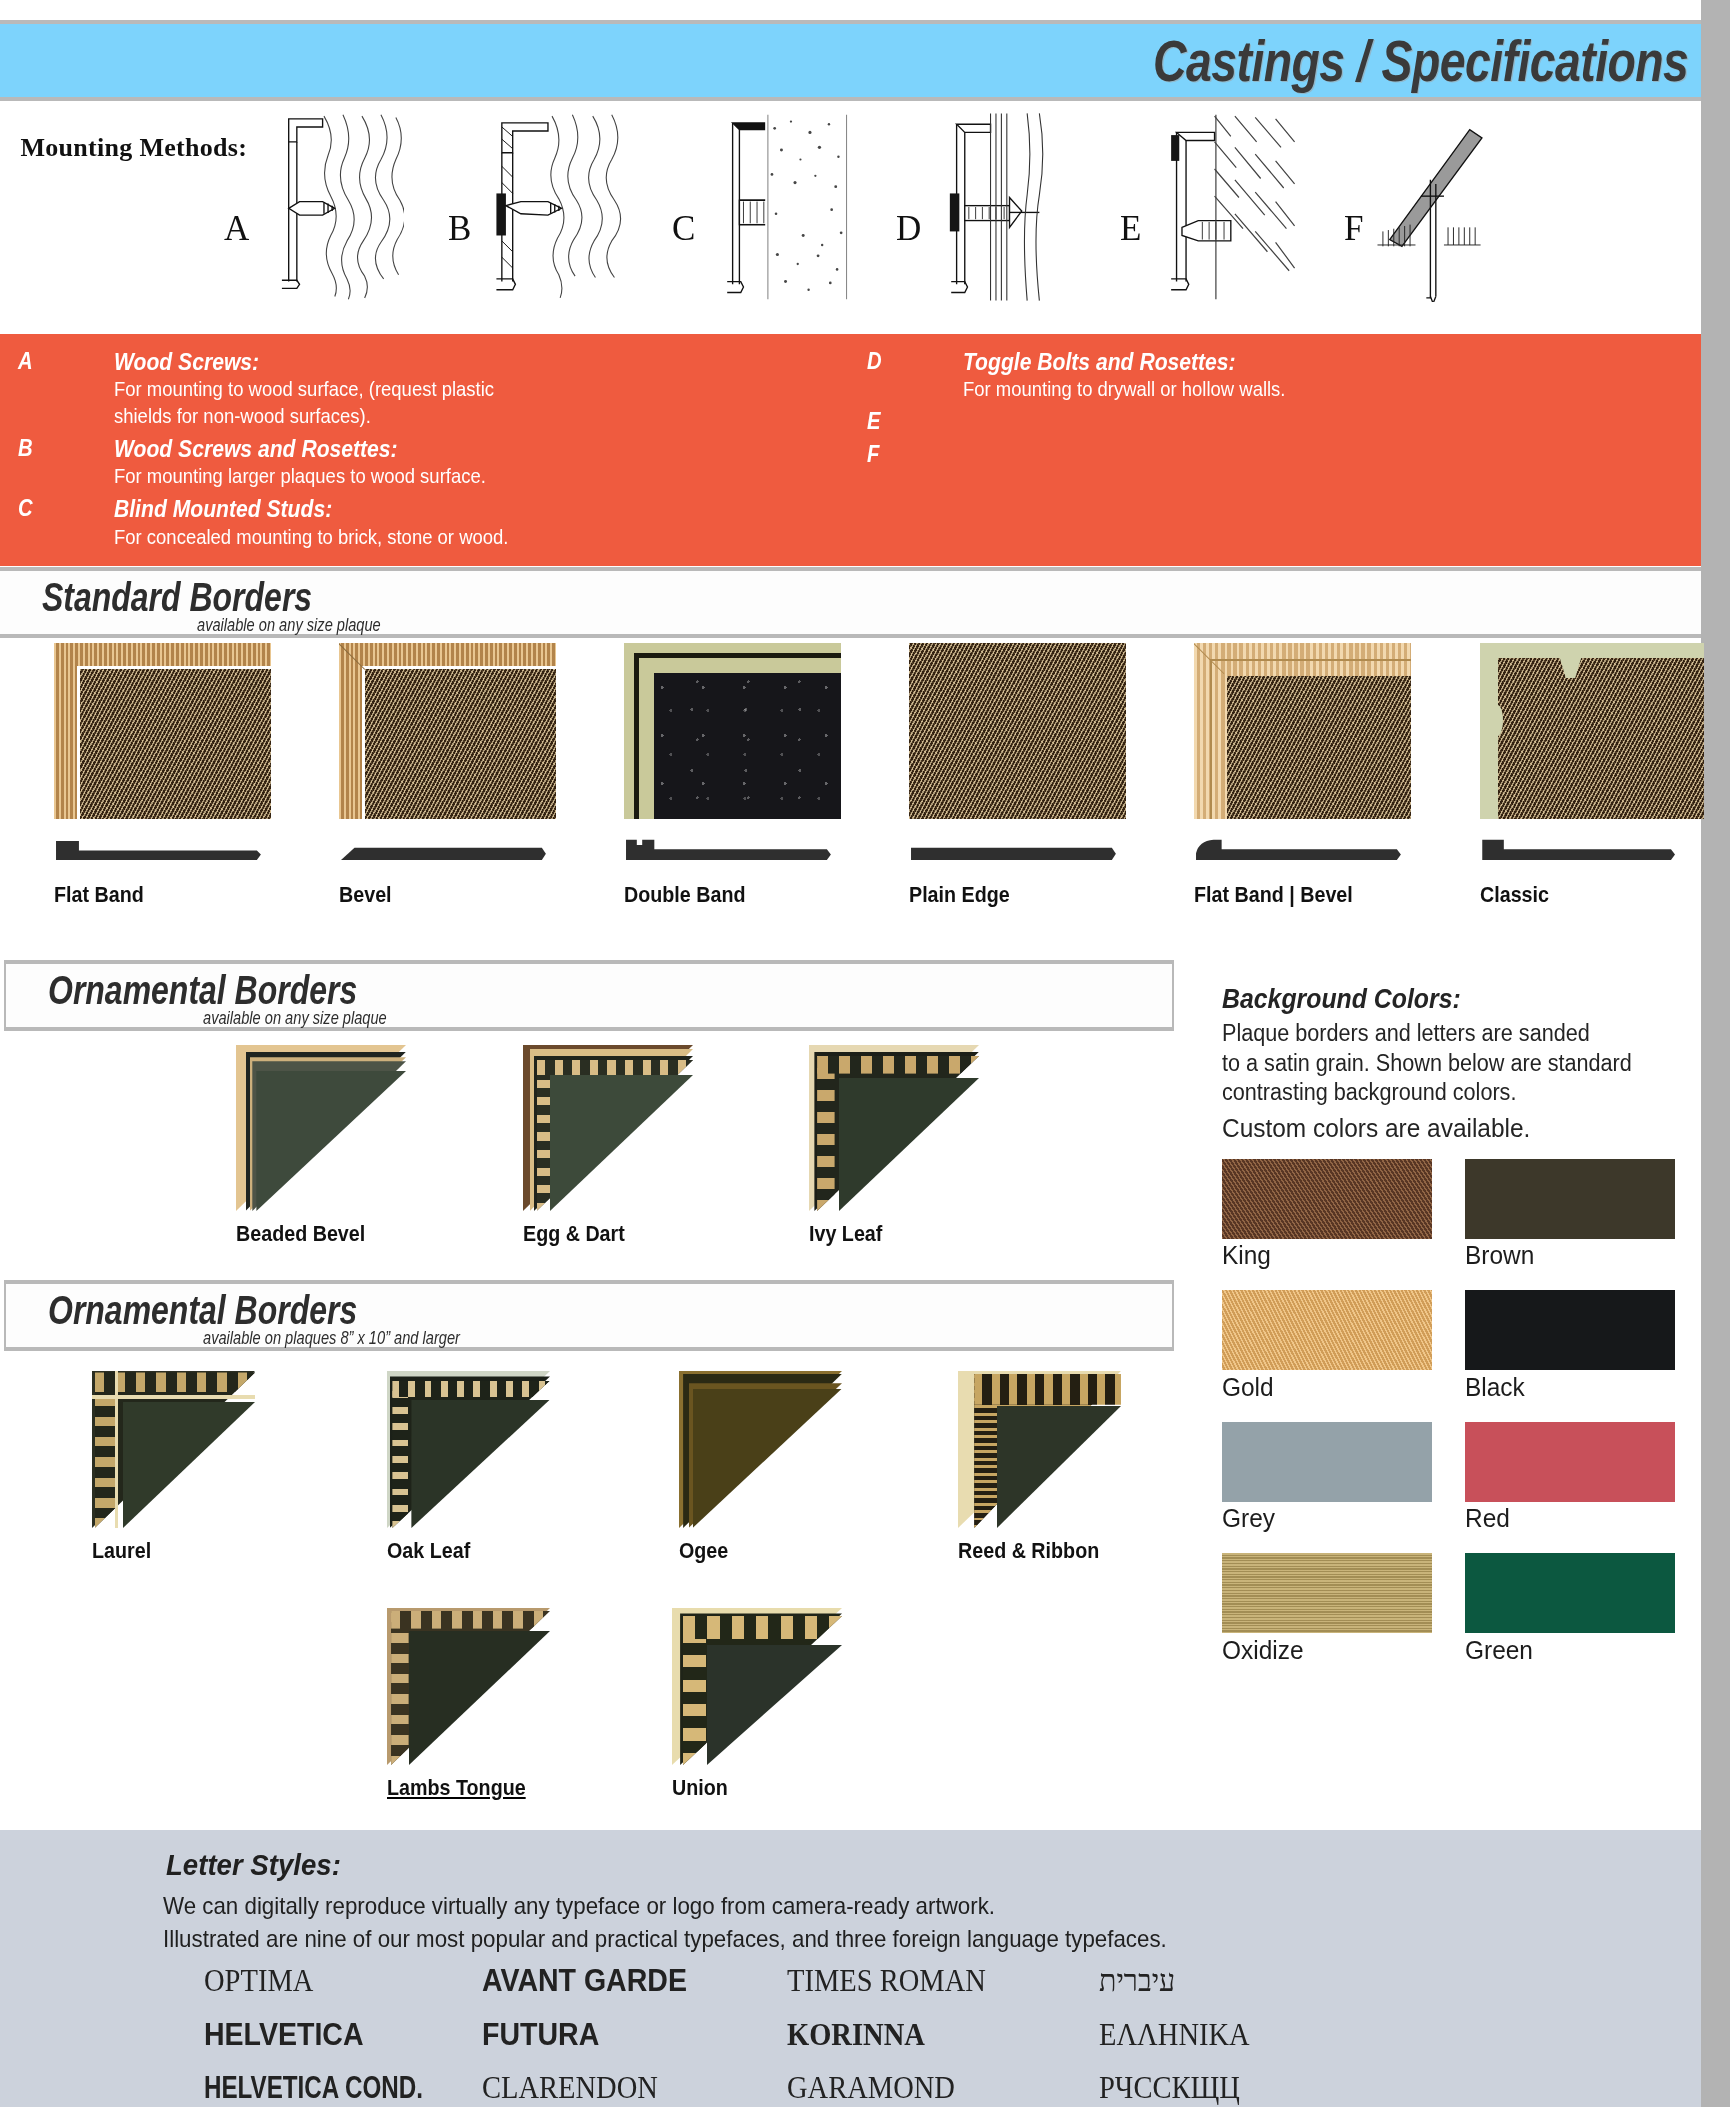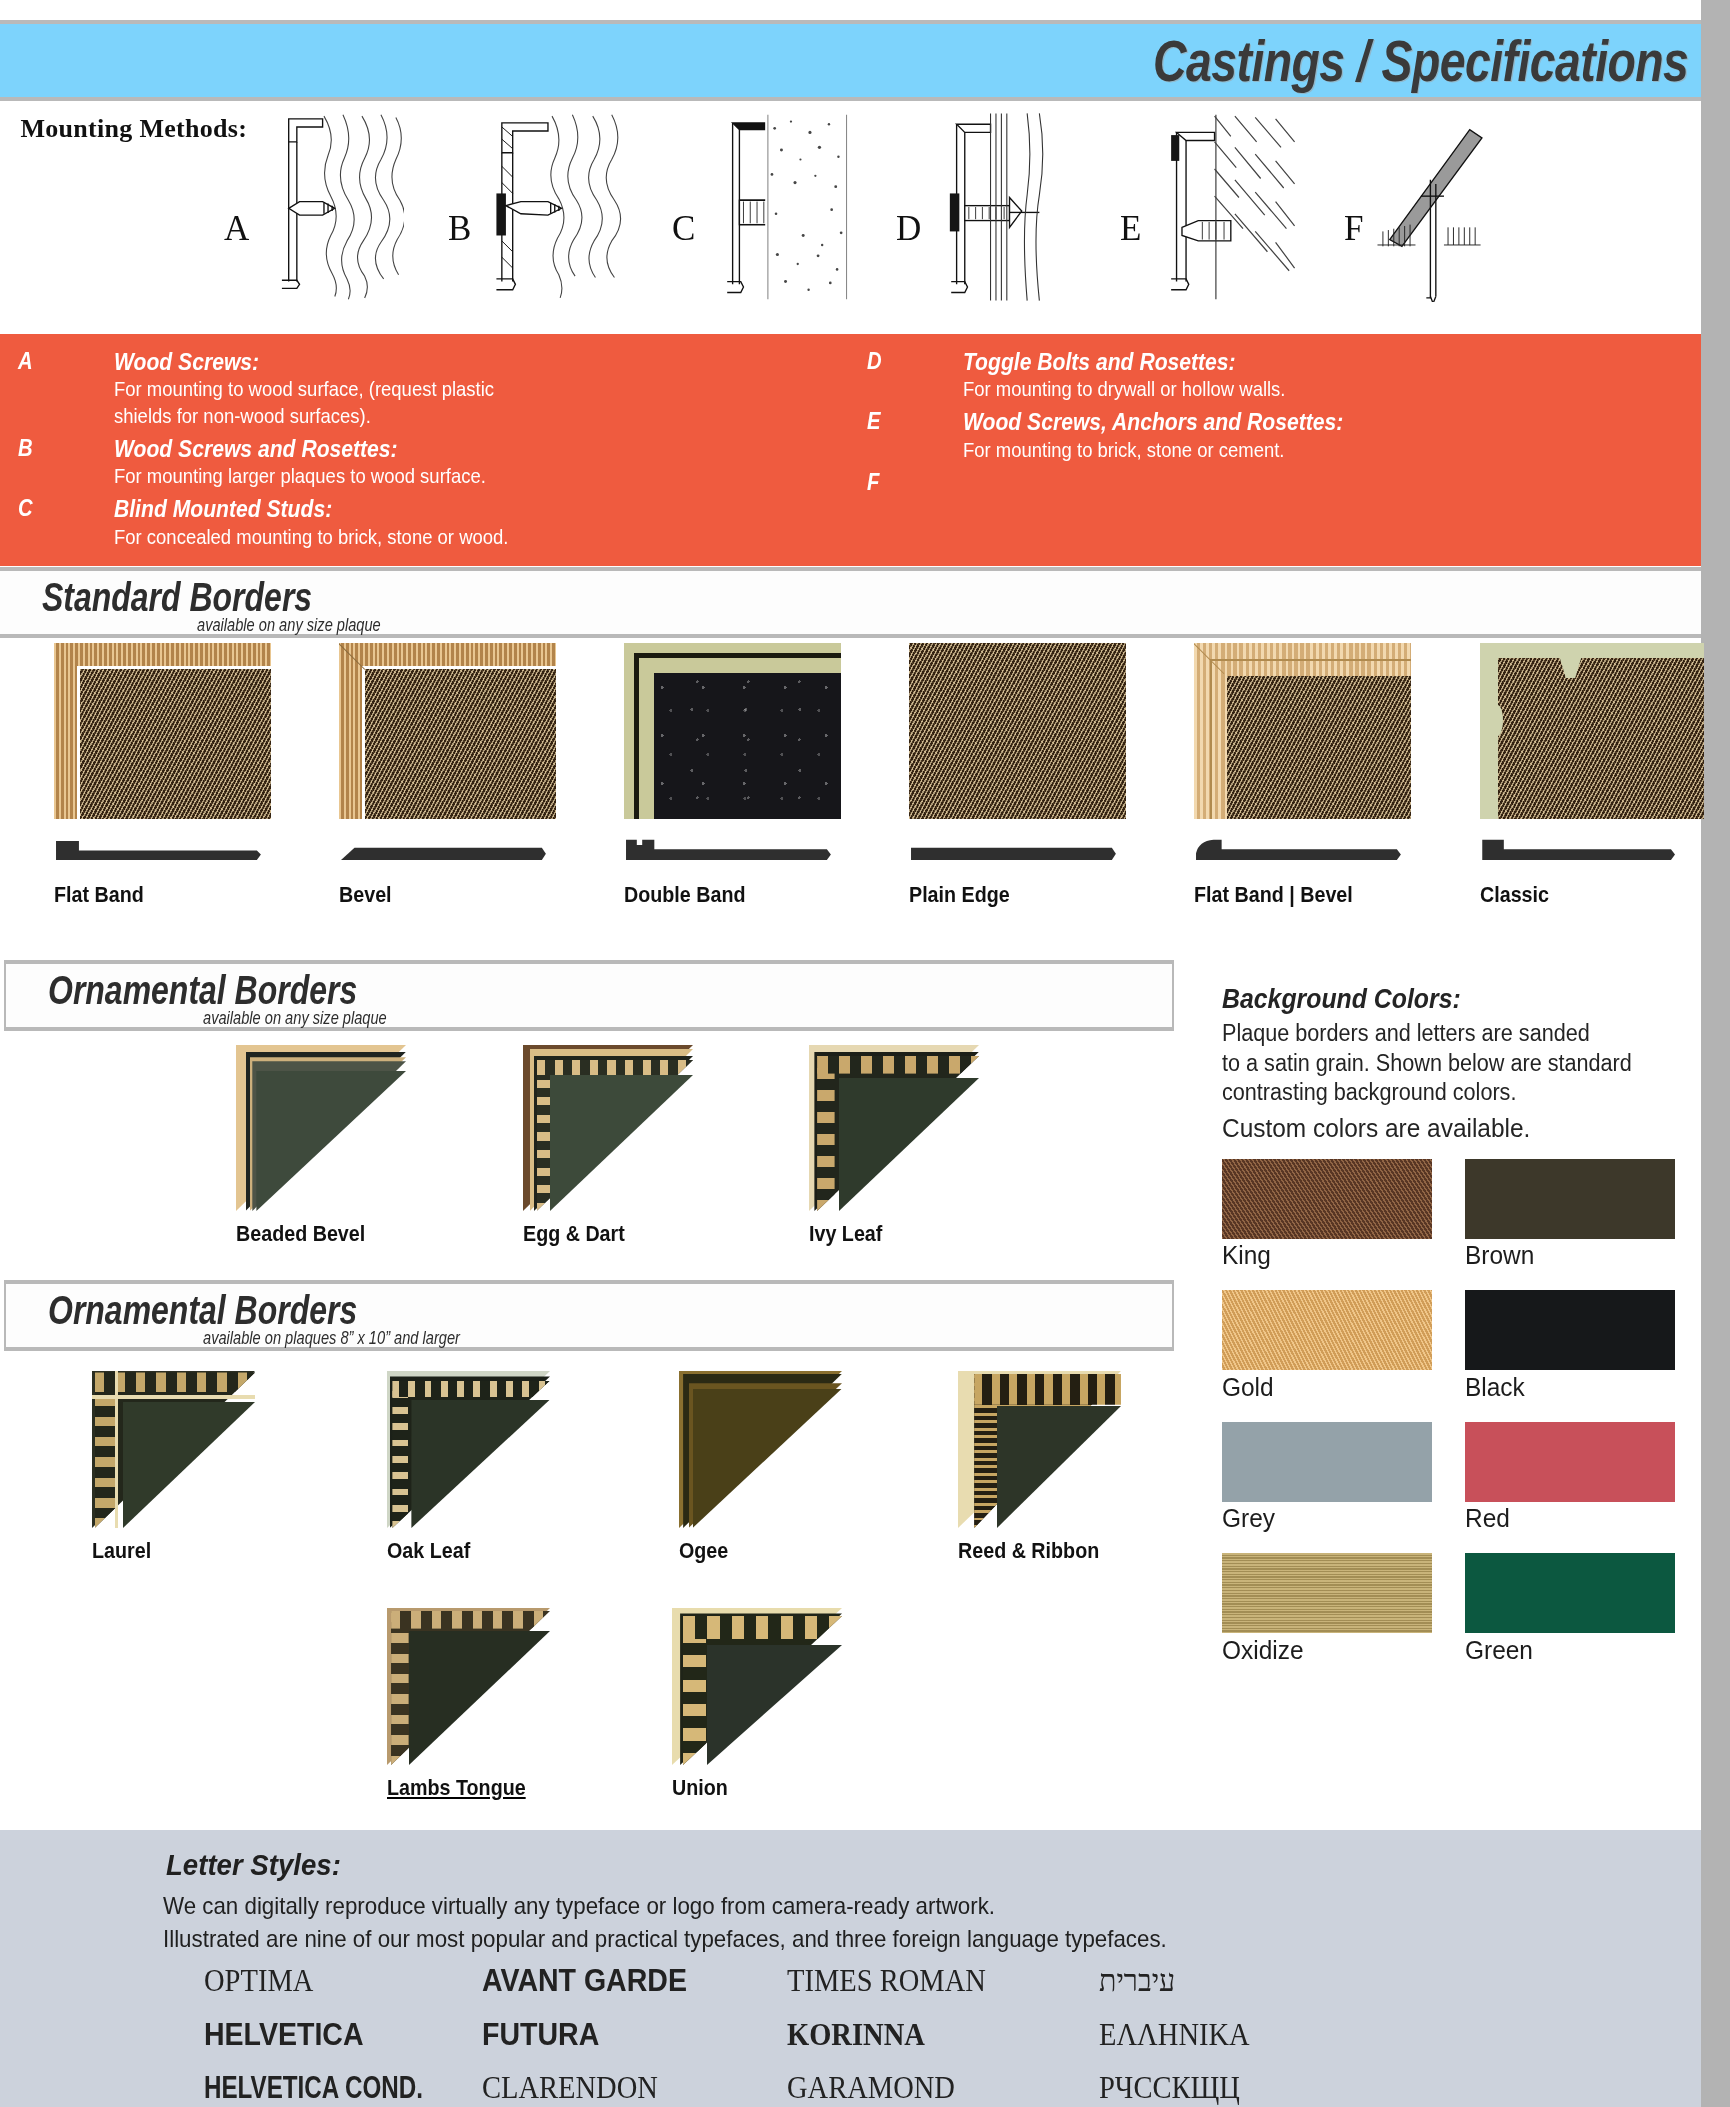--- a/index.html
+++ b/index.html
@@ -34,21 +34,21 @@
     white-space: nowrap;
     text-shadow: 1.4px 1.4px 0 rgba(160,160,160,0.55);
   }
 
   
   .mount-strip {
     position: absolute; left: 0; top: 107px; width: 1701px; height: 224px;
     background: #ffffff;
   }
   .mount-label {
-    position: absolute; left: 20.4px; top: 7px;
+    position: absolute; left: 20.4px; top: 26px;
     font-family: "Liberation Serif", serif;
     font-weight: bold; font-size: 26px; color: #111;
     letter-spacing: 0.3px;
   }
   .mount-fig {
     position: absolute; top: 0; width: 204px; height: 204px;
   }
   .mount-fig .letter {
     position: absolute; left: 0px; bottom: 62px;
     font-family: "Liberation Serif", serif;
@@ -387,24 +387,20 @@
   <div class="legend-col right">
     <div class="legend-row">
       <div class="legend-key">D</div>
       <div class="legend-body">
         <div class="legend-term">Toggle Bolts and Rosettes:</div>
         <div class="legend-desc" style="white-space:pre-line">For mounting to drywall or hollow walls.</div>
       </div>
     </div>
     <div class="legend-row">
       <div class="legend-key">E</div>
-      <div class="legend-body">
-        <div class="legend-term">Wood Screws, Anchors and Rosettes:</div>
-        <div class="legend-desc" style="white-space:pre-line">For mounting to brick, stone or cement.</div>
-      </div>
     </div>
     <div class="legend-row">
       <div class="legend-key">F</div>
     </div>
   </div>
 </div>
 
 <div class="banner" style="left:0; top:567px; width:1701px; height:71px;">
   <div class="banner-title">Standard Borders</div>
   <div class="banner-sub">available on any size plaque</div>

